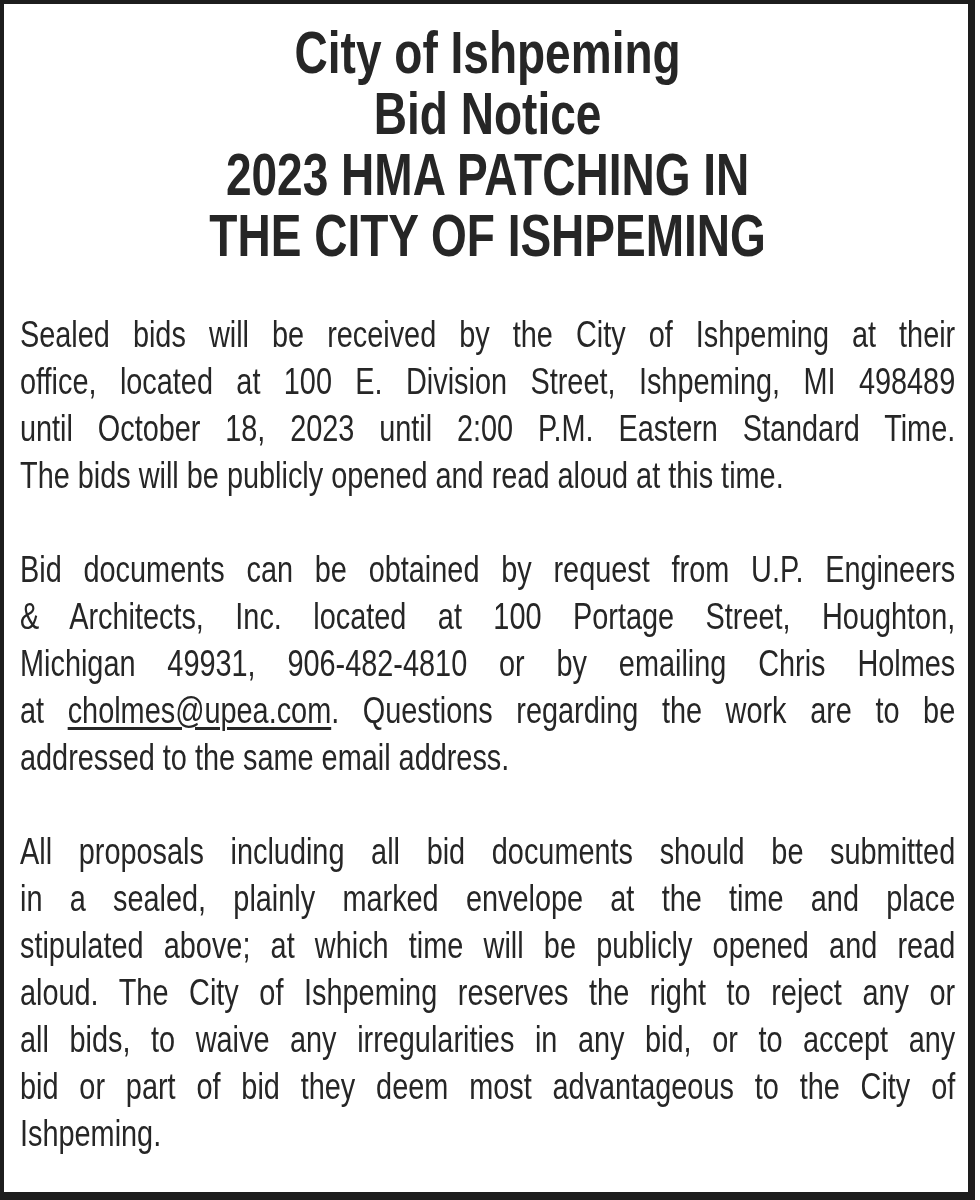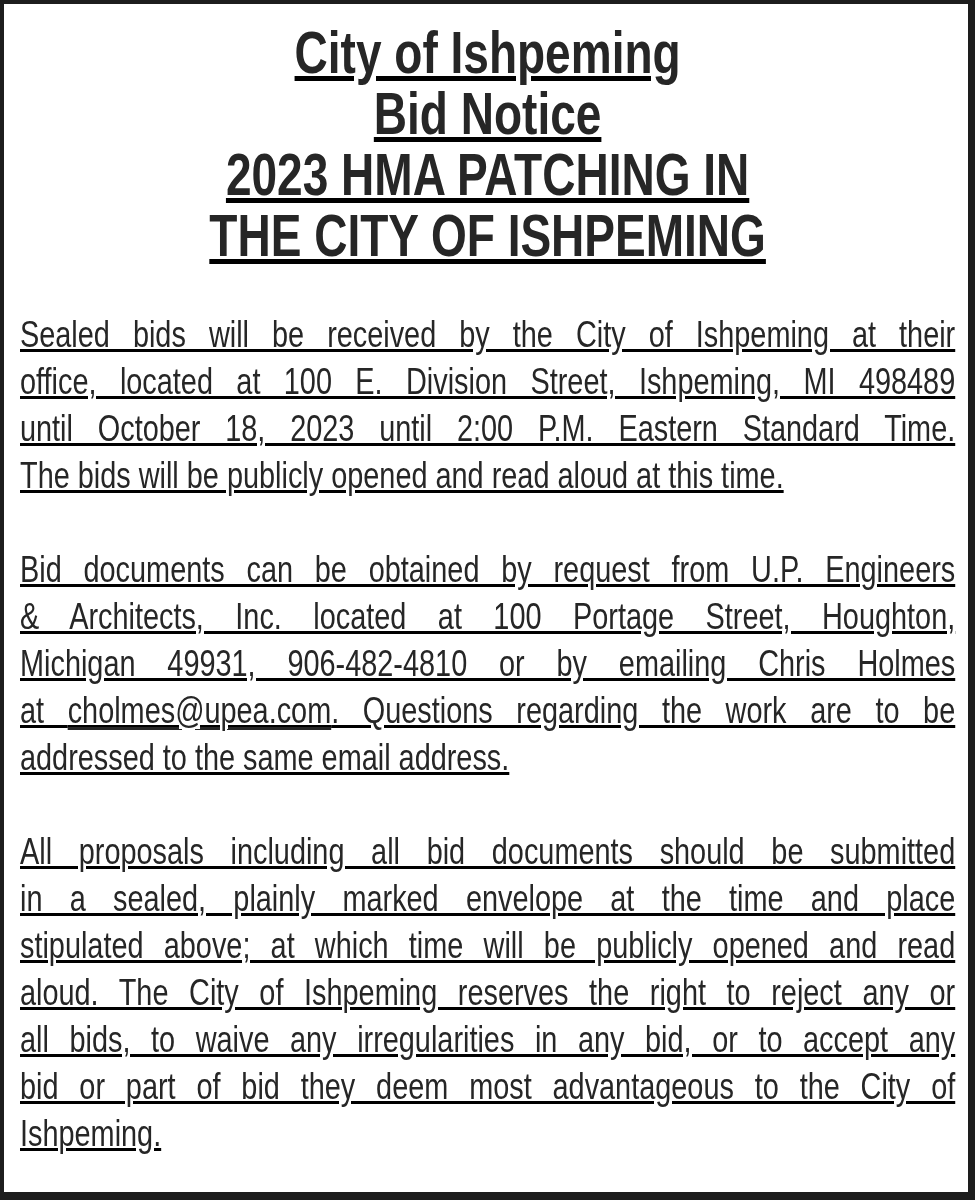--- a/index.html
+++ b/index.html
@@ -6,21 +6,20 @@
     margin: 0;
     padding: 0;
     background: #ffffff;
   }
   .page {
     position: relative;
     width: 980px;
     height: 1200px;
     background: #ffffff;
     overflow: hidden;
-    text-decoration: underline;
   }
   .notice {
     box-sizing: border-box;
     width: 975px;
     height: 1200px;
     background: #ffffff;
     border-style: solid;
     border-color: #1d1d1d;
     border-width: 4px 7px 8px 4px;
     overflow: hidden;

